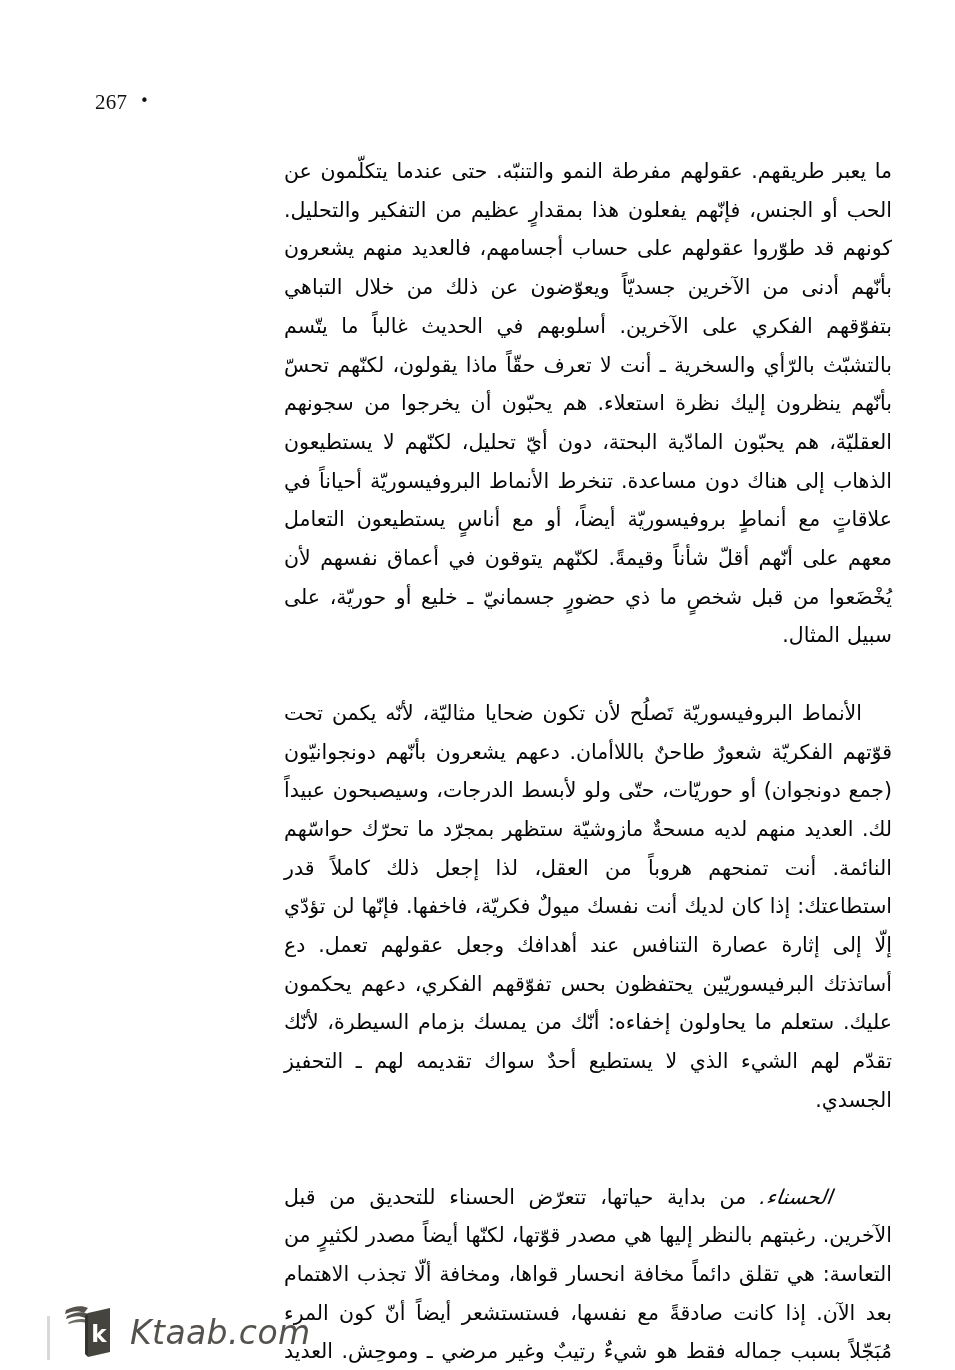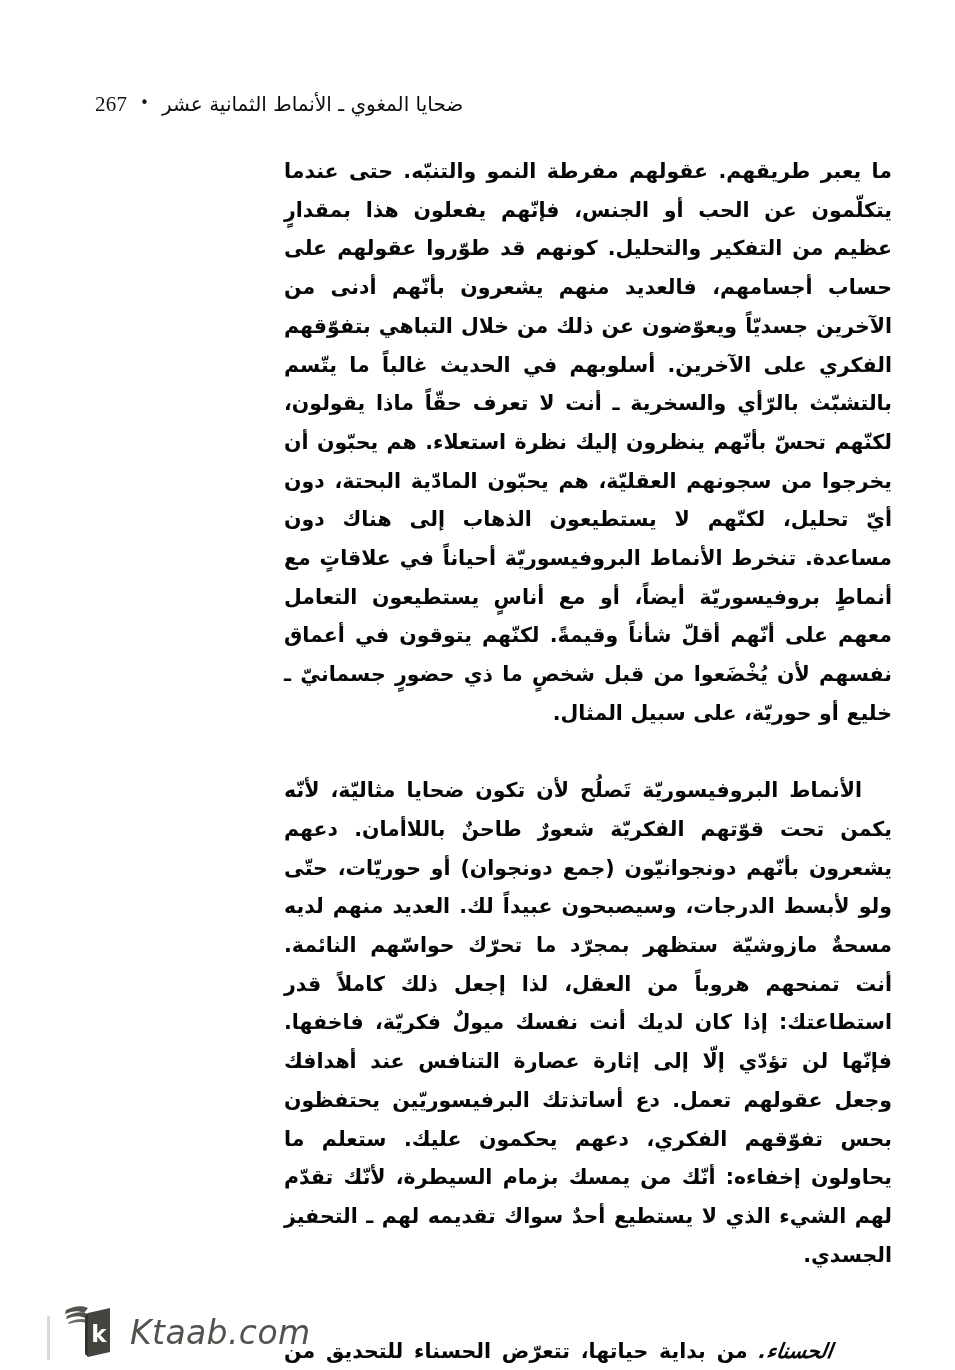--- a/index.html
+++ b/index.html
@@ -74,21 +74,20 @@
   .para {
     margin: 0;
     font-family: "DejaVu Sans", "Liberation Sans", sans-serif;
     font-size: 20.5px;
     line-height: 38.7px;
     color: #060606;
     text-indent: 30px;
     text-align: justify;
     text-align-last: right;
     word-spacing: 0.5px;
-    font-weight: bold;
   }
 
   
   .para.continued {
     text-indent: 0;
   }
 
   .para-gap {
     height: 38.7px;
   }
@@ -143,21 +142,20 @@
   }
 </style>
 </head>
 <body>
 
 <div class="page">
 
   <div class="running-header">
     <span class="page-number">267</span>
     <span class="header-bullet">•</span>
-    <span class="header-title">ضحايا المغوي ـ الأنماط الثمانية عشر</span>
   </div>
 
   <div class="text-block">
 
     <p class="para continued">ما يعبر طريقهم. عقولهم مفرطة النمو والتنبّه. حتى عندما يتكلّمون عن الحب أو الجنس، فإنّهم يفعلون هذا بمقدارٍ عظيم من التفكير والتحليل. كونهم قد طوّروا عقولهم على حساب أجسامهم، فالعديد منهم يشعرون بأنّهم أدنى من الآخرين جسديّاً ويعوّضون عن ذلك من خلال التباهي بتفوّقهم الفكري على الآخرين. أسلوبهم في الحديث غالباً ما يتّسم بالتشبّث بالرّأي والسخرية ـ أنت لا تعرف حقّاً ماذا يقولون، لكنّهم تحسّ بأنّهم ينظرون إليك نظرة استعلاء. هم يحبّون أن يخرجوا من سجونهم العقليّة، هم يحبّون المادّية البحتة، دون أيّ تحليل، لكنّهم لا يستطيعون الذهاب إلى هناك دون مساعدة. تنخرط الأنماط البروفيسوريّة أحياناً في علاقاتٍ مع أنماطٍ بروفيسوريّة أيضاً، أو مع أناسٍ يستطيعون التعامل معهم على أنّهم أقلّ شأناً وقيمةً. لكنّهم يتوقون في أعماق نفسهم لأن يُخْضَعوا من قبل شخصٍ ما ذي حضورٍ جسمانيّ ـ خليع أو حوريّة، على سبيل المثال.</p>
 
     <div class="para-gap"></div>
 
     <p class="para">الأنماط البروفيسوريّة تَصلُح لأن تكون ضحايا مثاليّة، لأنّه يكمن تحت قوّتهم الفكريّة شعورٌ طاحنٌ باللاأمان. دعهم يشعرون بأنّهم دونجوانيّون (جمع دونجوان) أو حوريّات، حتّى ولو لأبسط الدرجات، وسيصبحون عبيداً لك. العديد منهم لديه مسحةٌ مازوشيّة ستظهر بمجرّد ما تحرّك حواسّهم النائمة. أنت تمنحهم هروباً من العقل، لذا إجعل ذلك كاملاً قدر استطاعتك: إذا كان لديك أنت نفسك ميولٌ فكريّة، فاخفها. فإنّها لن تؤدّي إلّا إلى إثارة عصارة التنافس عند أهدافك وجعل عقولهم تعمل. دع أساتذتك البرفيسوريّين يحتفظون بحس تفوّقهم الفكري، دعهم يحكمون عليك. ستعلم ما يحاولون إخفاءه: أنّك من يمسك بزمام السيطرة، لأنّك تقدّم لهم الشيء الذي لا يستطيع أحدٌ سواك تقديمه لهم ـ التحفيز الجسدي.</p>
 

